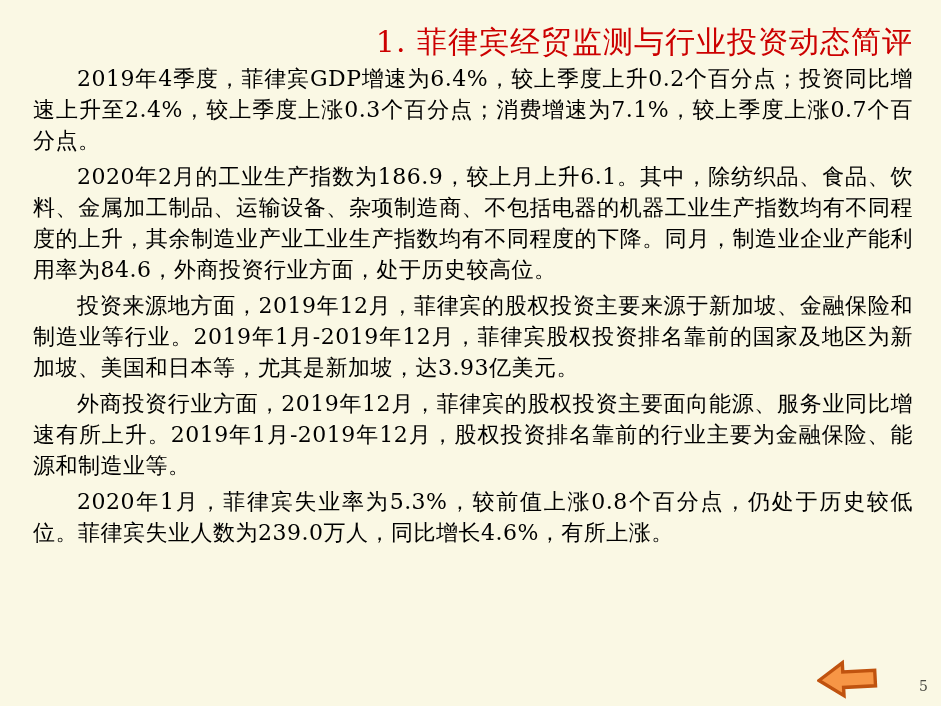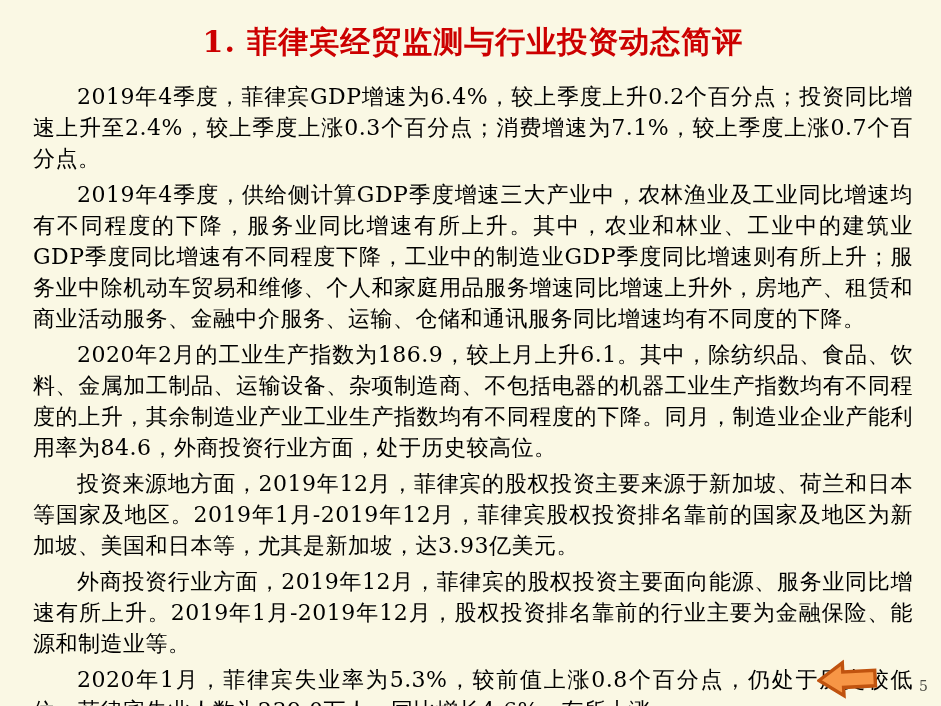--- a/index.html
+++ b/index.html
@@ -19,26 +19,25 @@
     background: var(--bg);
     font-family: "DejaVu Serif", "Liberation Serif", serif;
     position: relative;
   }
   .slide {
     width: 941px; height: 706px;
     position: relative;
     padding: 22px 28px 0 33px;
   }
   .slide-title {
-    text-align: center;
+    text-align: right;
     color: var(--title-color);
     font-size: 30px;
-    font-weight: bold;
+    font-weight: normal;
     letter-spacing: 1px;
-    margin-bottom: 18px;
     font-family: "DejaVu Serif", "Liberation Serif", serif;
   }
   .body-text p {
     font-size: 22px;
     line-height: 31px;
     color: var(--body-color);
     text-indent: 2em;
     text-align: justify;
     margin-bottom: 5px;
     letter-spacing: 0.5px;
@@ -63,23 +62,22 @@
 </style>
 </head>
 <body>
 
 <div class="slide">
 
   <h1 class="slide-title">1. 菲律宾经贸监测与行业投资动态简评</h1>
 
   <div class="body-text">
     <p>2019年4季度，菲律宾GDP增速为6.4%，较上季度上升0.2个百分点；投资同比增速上升至2.4%，较上季度上涨0.3个百分点；消费增速为7.1%，较上季度上涨0.7个百分点。</p>
-    <p>2019年4季度，供给侧计算GDP季度增速三大产业中，农林渔业及工业同比增速均有不同程度的下降，服务业同比增速有所上升。其中，农业和林业、工业中的建筑业GDP季度同比增速有不同程度下降，工业中的制造业GDP季度同比增速则有所上升；服务业中除机动车贸易和维修、个人和家庭用品服务增速同比增速上升外，房地产、租赁和商业活动服务、金融中介服务、运输、仓储和通讯服务同比增速均有不同度的下降。</p>
     <p>2020年2月的工业生产指数为186.9，较上月上升6.1。其中，除纺织品、食品、饮料、金属加工制品、运输设备、杂项制造商、不包括电器的机器工业生产指数均有不同程度的上升，其余制造业产业工业生产指数均有不同程度的下降。同月，制造业企业产能利用率为84.6，外商投资行业方面，处于历史较高位。</p>
-    <p>投资来源地方面，2019年12月，菲律宾的股权投资主要来源于新加坡、荷兰和日本等国家及地区。2019年1月-2019年12月，菲律宾股权投资排名靠前的国家及地区为新加坡、美国和日本等，尤其是新加坡，达3.93亿美元。</p>
+    <p>投资来源地方面，2019年12月，菲律宾的股权投资主要来源于新加坡、金融保险和制造业等行业。2019年1月-2019年12月，菲律宾股权投资排名靠前的国家及地区为新加坡、美国和日本等，尤其是新加坡，达3.93亿美元。</p>
     <p>外商投资行业方面，2019年12月，菲律宾的股权投资主要面向能源、服务业同比增速有所上升。2019年1月-2019年12月，股权投资排名靠前的行业主要为金融保险、能源和制造业等。</p>
     <p>2020年1月，菲律宾失业率为5.3%，较前值上涨0.8个百分点，仍处于历史较低位。菲律宾失业人数为239.0万人，同比增长4.6%，有所上涨。</p>
   </div>
 
   <span class="back-arrow">
     <svg width="62" height="40" viewBox="0 0 64 40" xmlns="http://www.w3.org/2000/svg">
       <polygon points="2,20 27,3 27,12.5 60,12.5 60,28.5 27,28.5 27,37" fill="var(--arrow-fill)" stroke="var(--arrow-stroke)" stroke-width="3.5" stroke-linejoin="miter"></polygon>
     </svg>
   </span>
 

